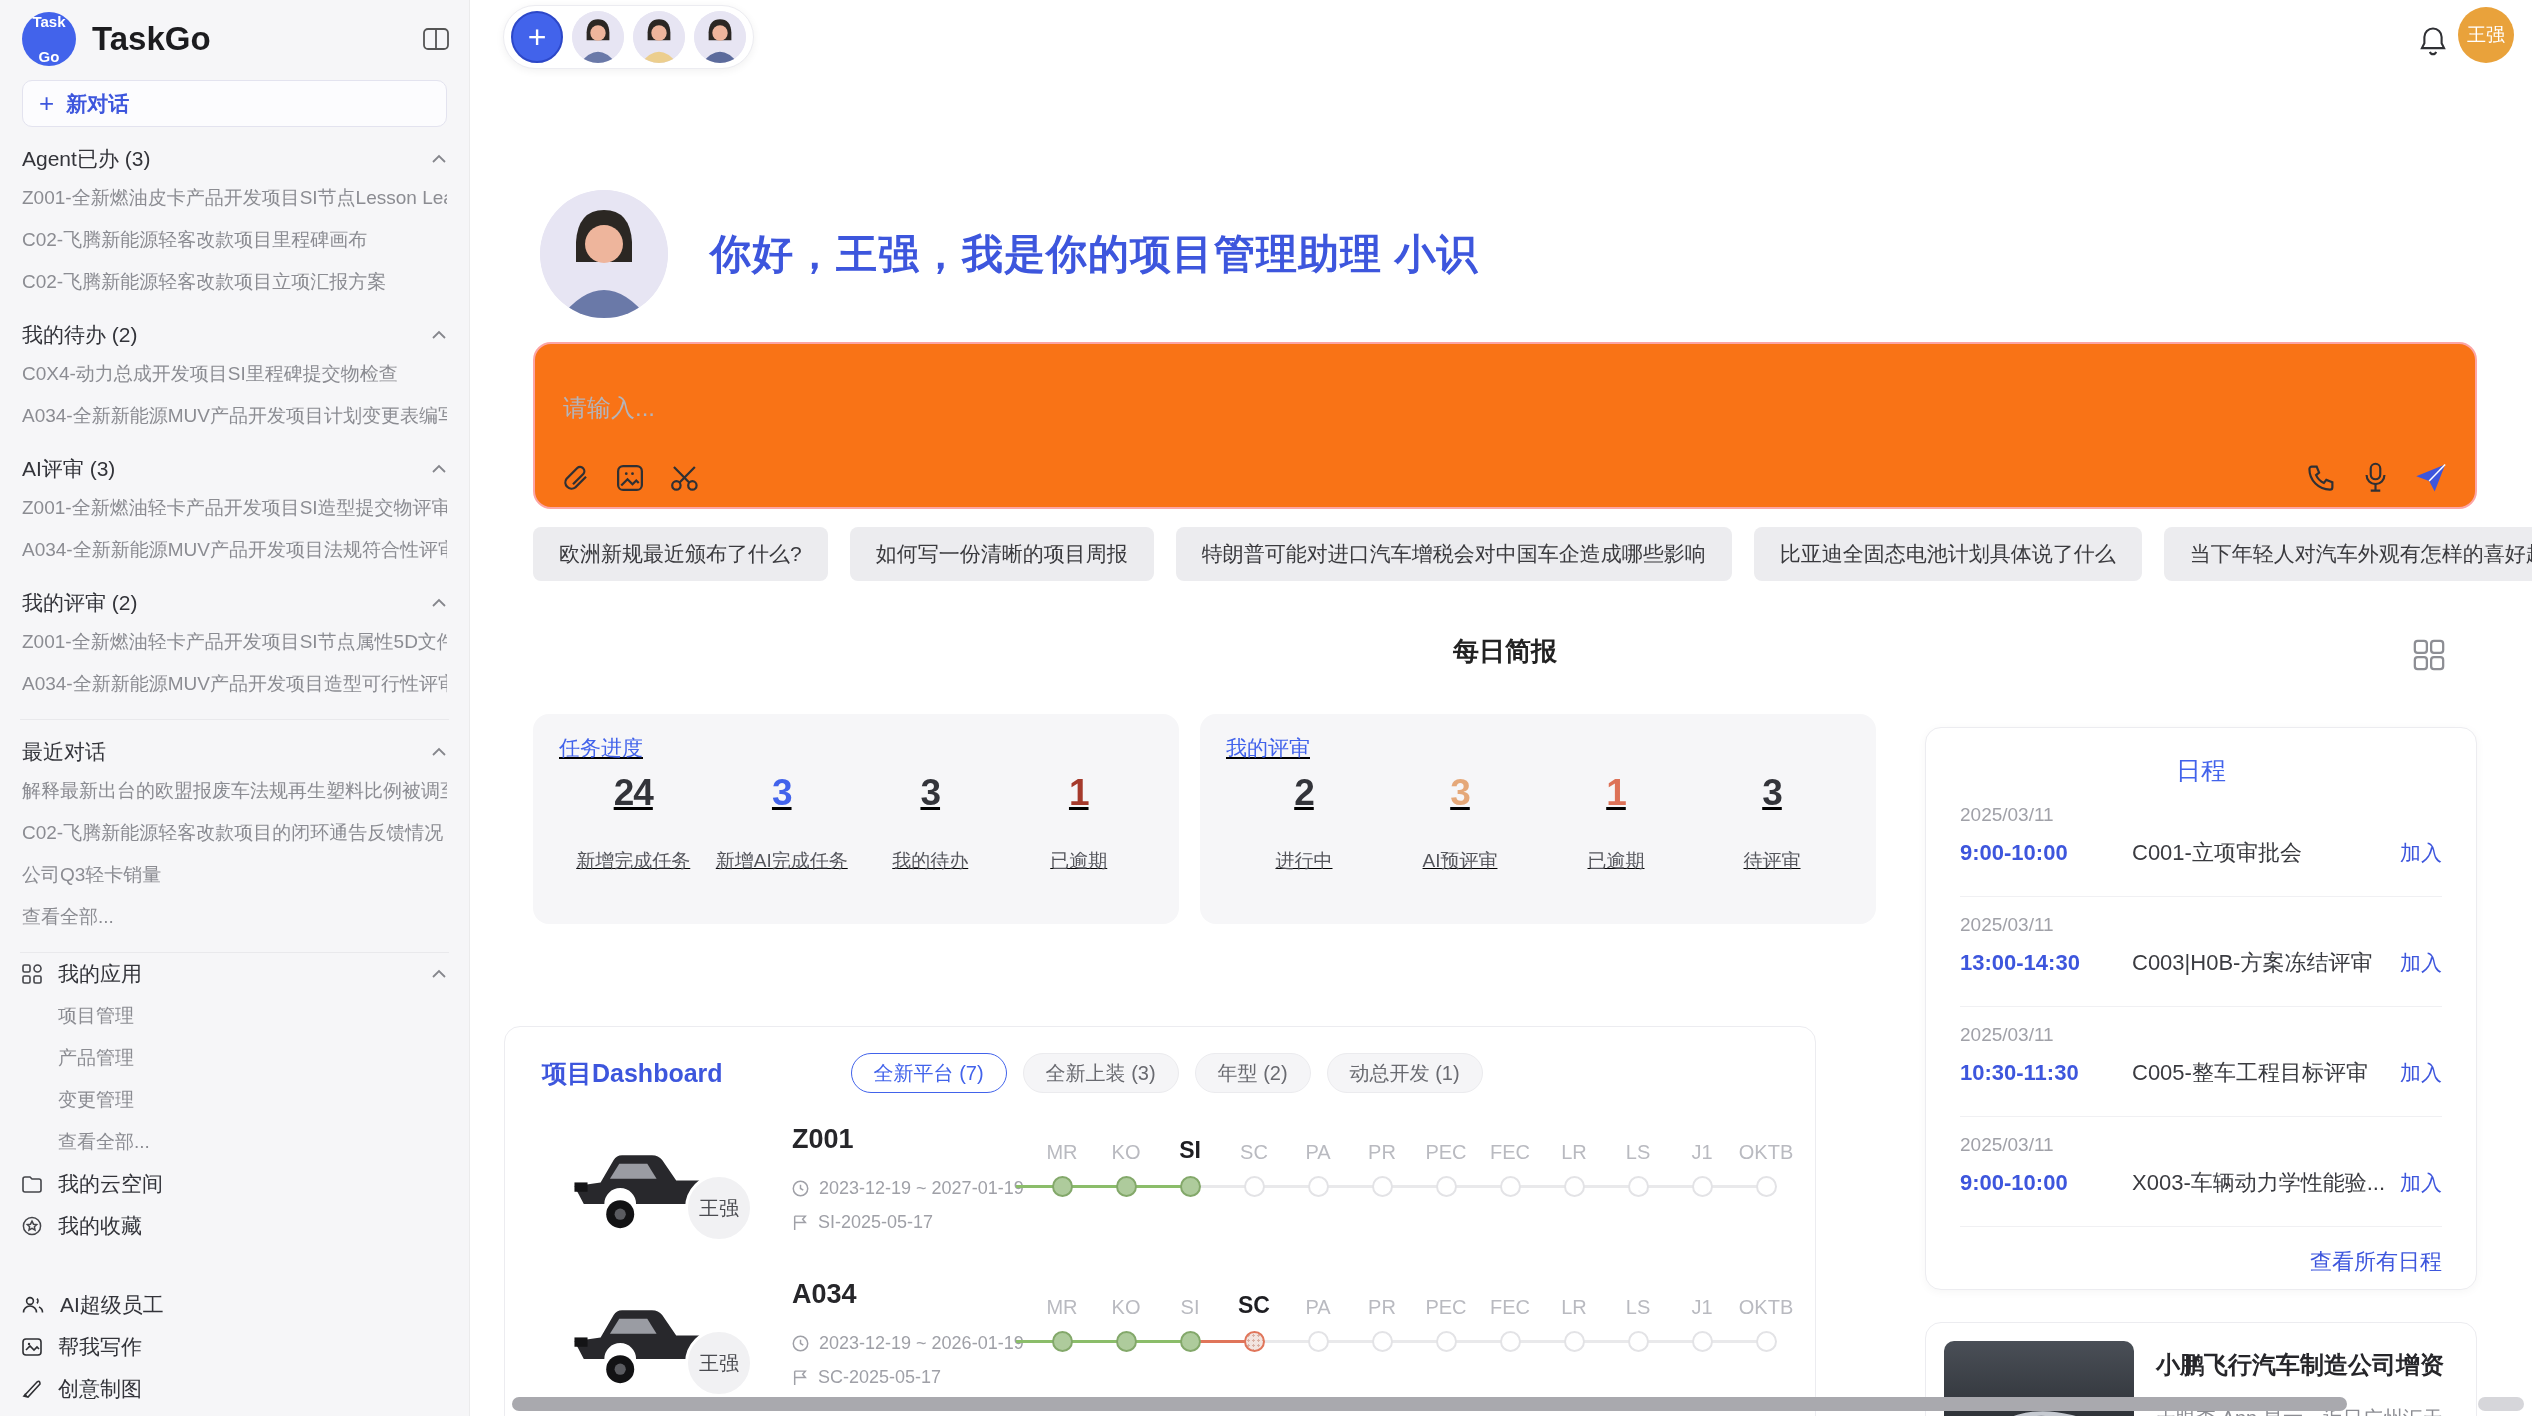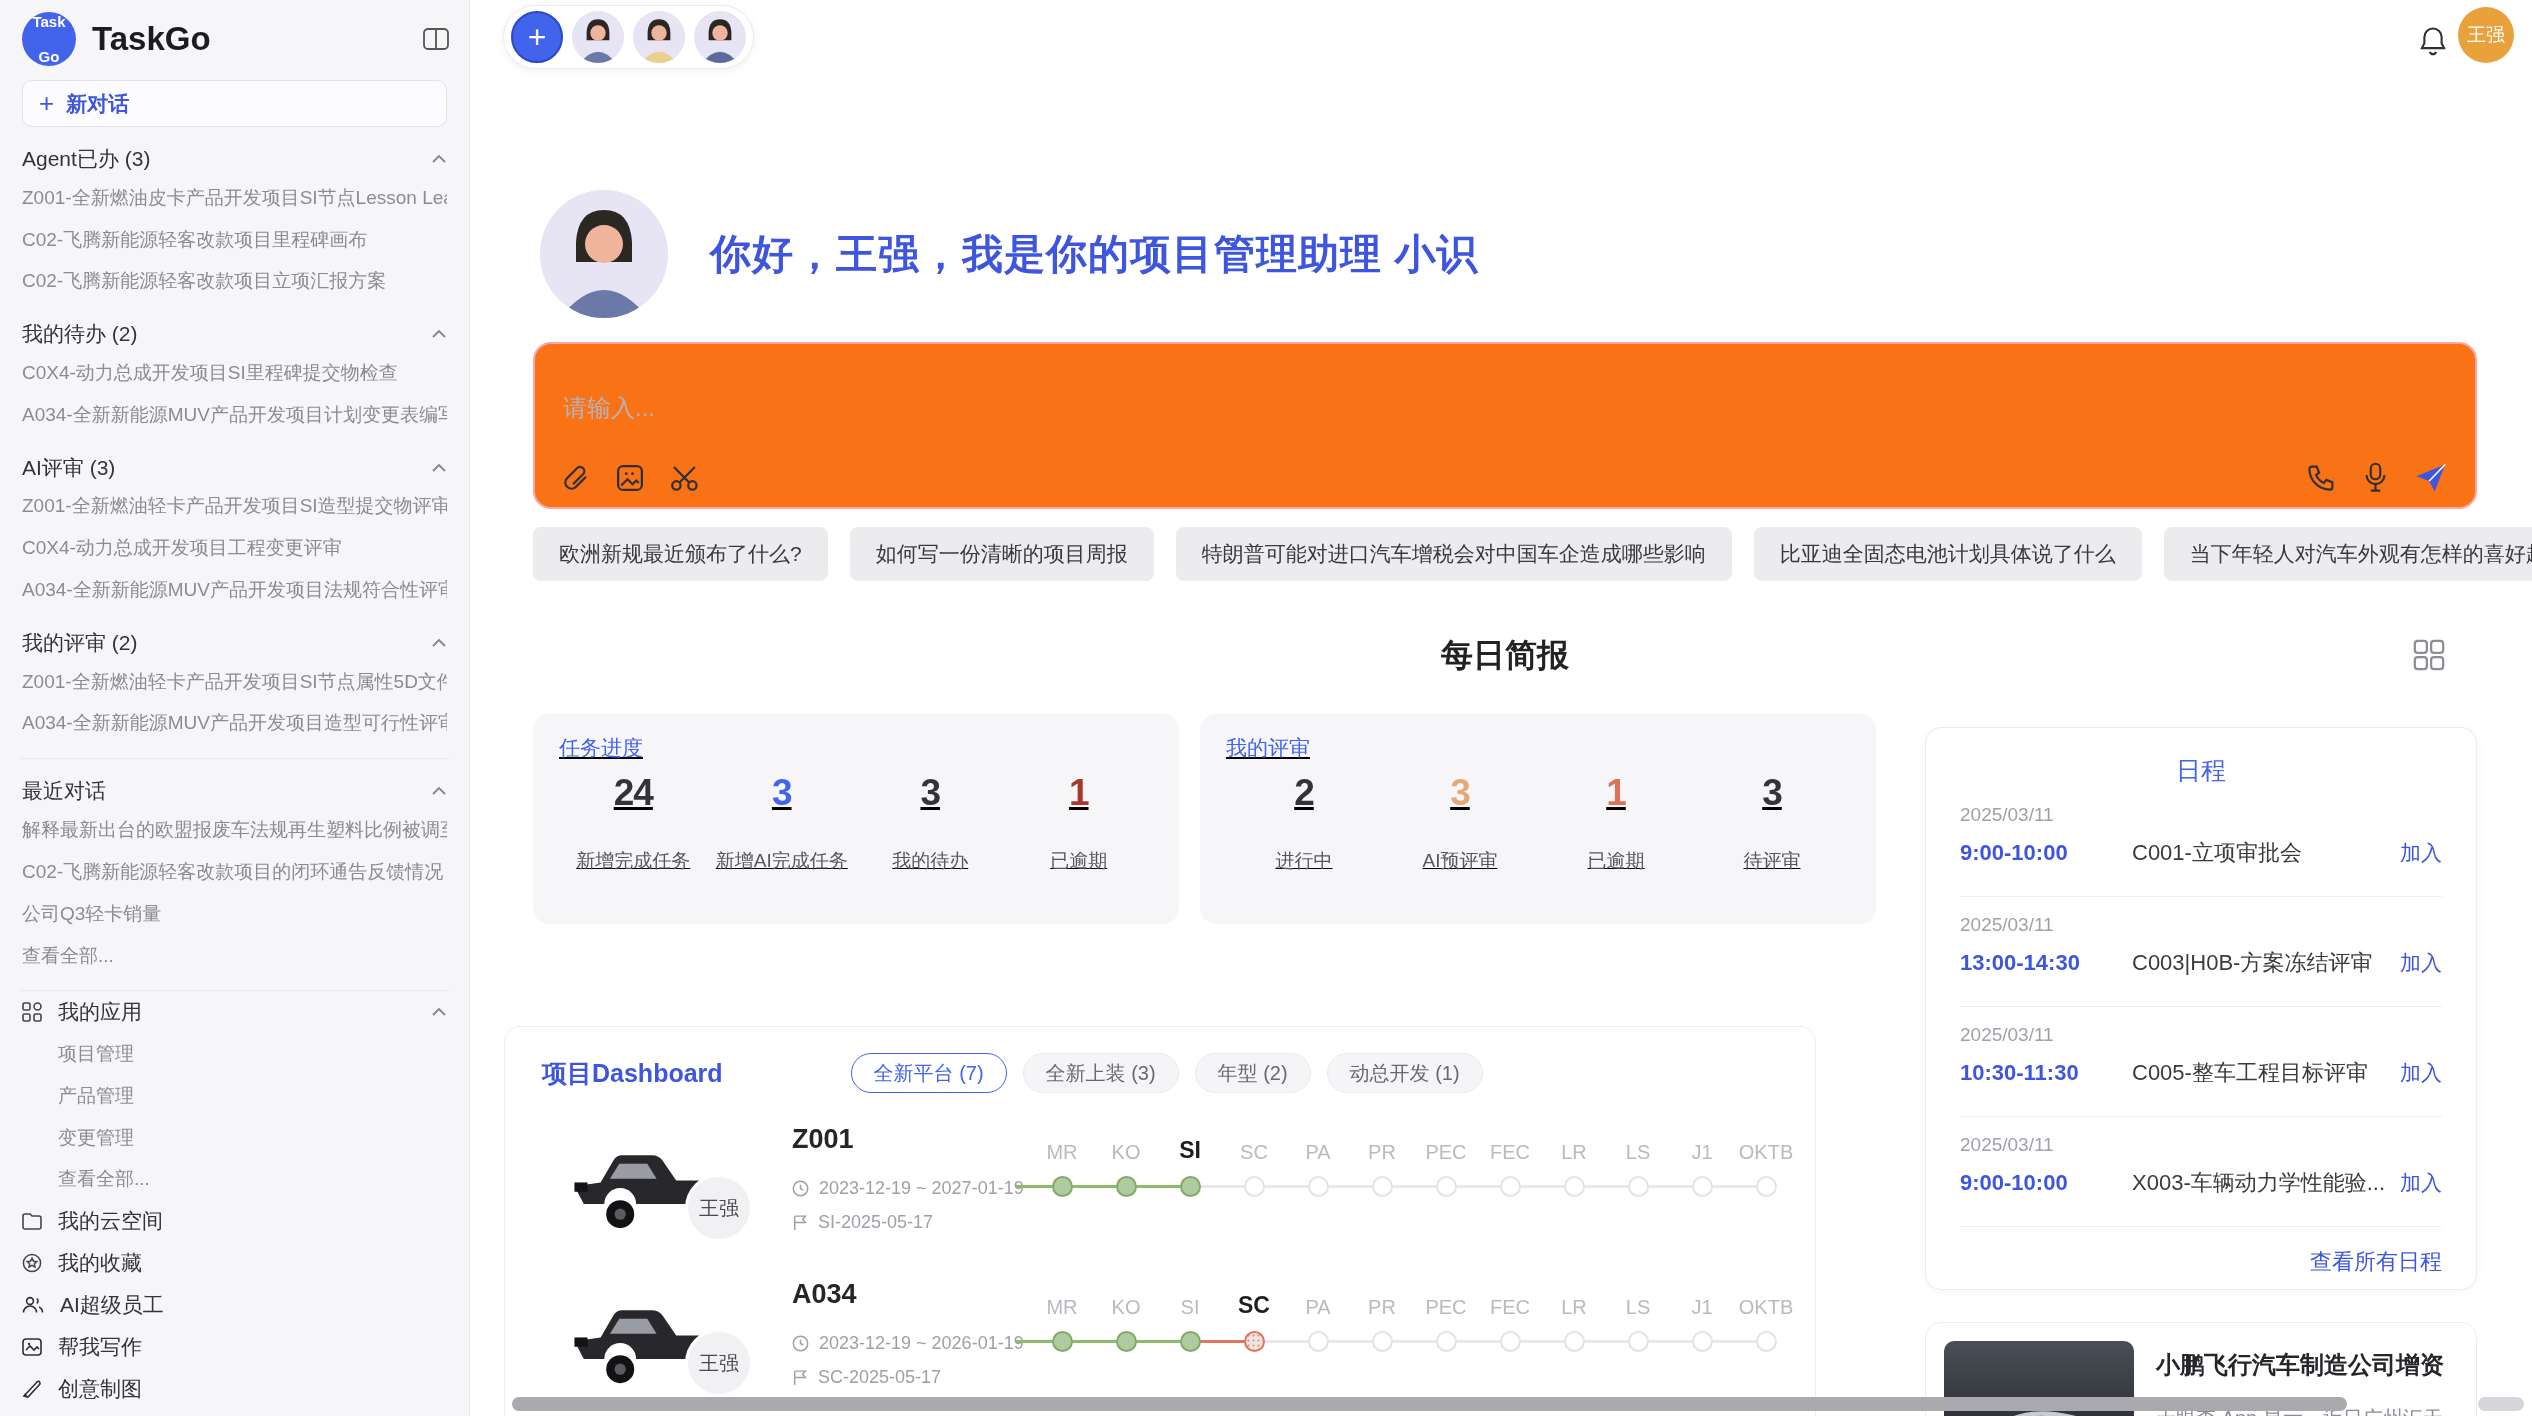--- a/index.html
+++ b/index.html
@@ -49,21 +49,21 @@
     resize:none;font-size:24px;color:#3a3a3e;background:transparent;}
   #composer textarea::placeholder{color:#b4b4bb;}
   .comp-icons-l{position:absolute;left:26px;bottom:14px;display:flex;gap:24px;align-items:center;}
   .comp-icons-r{position:absolute;right:28px;bottom:14px;display:flex;gap:26px;align-items:center;}
   .tool-btn{cursor:pointer;display:flex;align-items:center;}
   
   #chips{position:absolute;left:533px;top:527px;display:flex;gap:22px;}
   .chip{height:54px;background:#ececef;border-radius:8px;display:flex;align-items:center;
     padding:0 26px;font-size:21px;color:#3a3a3e;white-space:nowrap;cursor:pointer;}
   
-  #daily-title{position:absolute;left:533px;top:634px;width:1944px;text-align:center;font-size:32px;font-weight:700;color:#222;}
+  #daily-title{position:absolute;left:533px;top:634px;width:1944px;text-align:center;font-size:26px;font-weight:700;color:#222;}
   #daily-grid-icon{position:absolute;left:2412px;top:638px;cursor:pointer;}
   .stat-card{position:absolute;top:714px;height:210px;background:#f6f6f8;border-radius:16px;padding:20px 26px;text-decoration:underline;}
   #stat1{left:533px;width:646px;}
   #stat2{left:1200px;width:676px;}
   .stat-title{font-size:21px;color:var(--primary);font-weight:500;}
   .stat-row{display:flex;margin-top:10px;}
   .stat-cell{flex:1;text-align:center;}
   .stat-val{font-size:37px;font-weight:600;letter-spacing:-1px;}
   .stat-lab{font-size:19px;color:#55565c;margin-top:34px;}
   
@@ -182,21 +182,20 @@
     <div class="sb-item">C0X4-动力总成开发项目SI里程碑提交物检查</div>
     <div class="sb-item">A034-全新新能源MUV产品开发项目计划变更表编写</div>
 
     <div class="sec-head">
       <span>AI评审 (3)</span>
       <svg class="chev" width="16" height="10">
           <polyline points="2,8 8,2 14,8" fill="none" stroke="#85868c" stroke-width="1.8"></polyline>
         </svg>
     </div>
     <div class="sb-item">Z001-全新燃油轻卡产品开发项目SI造型提交物评审</div>
-    <div class="sb-item">C0X4-动力总成开发项目工程变更评审</div>
     <div class="sb-item">A034-全新新能源MUV产品开发项目法规符合性评审</div>
 
     <div class="sec-head">
       <span>我的评审 (2)</span>
       <svg class="chev" width="16" height="10">
           <polyline points="2,8 8,2 14,8" fill="none" stroke="#85868c" stroke-width="1.8"></polyline>
         </svg>
     </div>
     <div class="sb-item">Z001-全新燃油轻卡产品开发项目SI节点属性5D文件评审</div>
     <div class="sb-item">A034-全新新能源MUV产品开发项目造型可行性评审</div>

